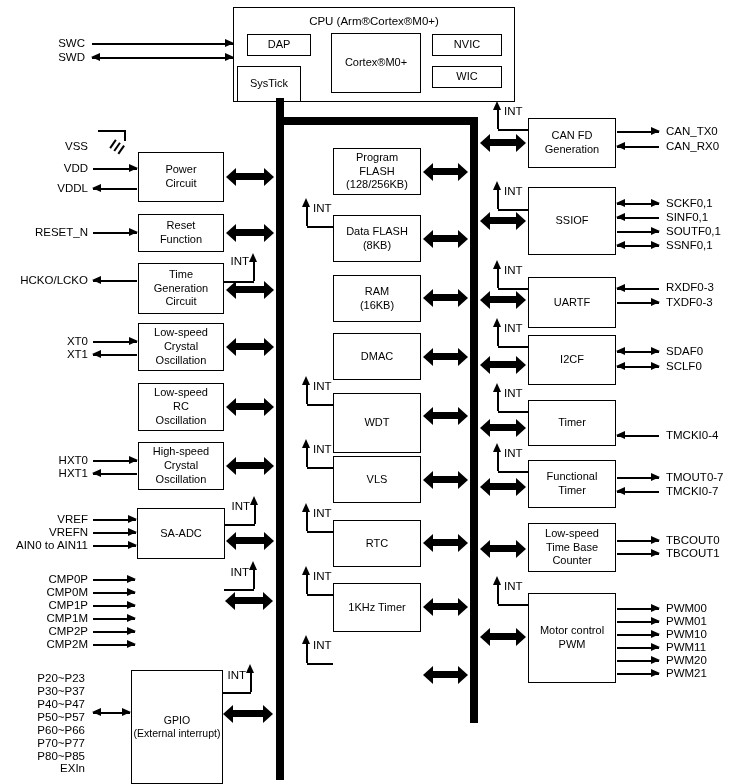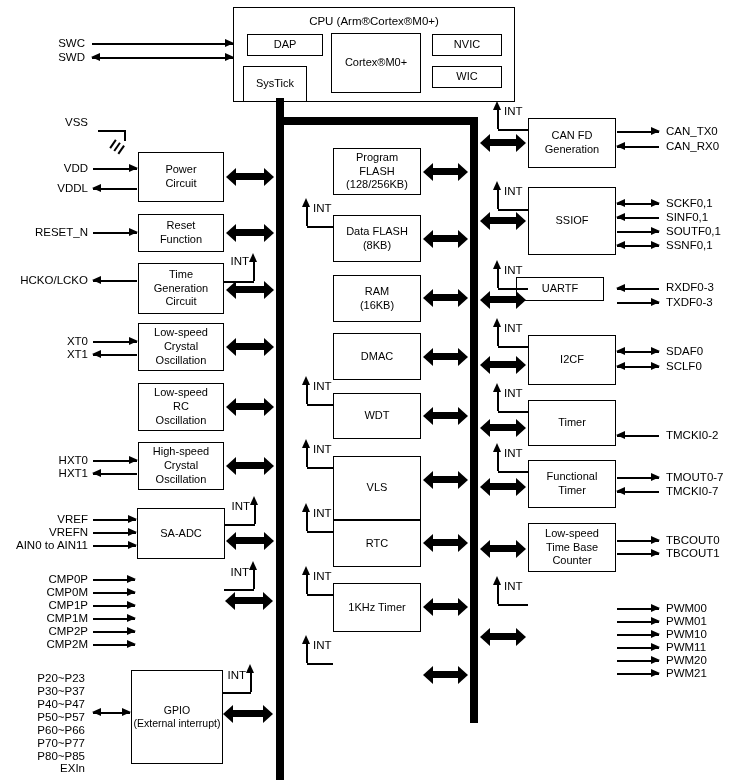--- a/index.html
+++ b/index.html
@@ -30,22 +30,22 @@
        box-shadow:5px 0 0 #000,10px 0 0 #000}
   .small{font-size:10.5px}
 </style>
 </head>
 <body>
 
 <div class="stage">
 
   <div class="box" style="left:233px;top:7px;width:282px;height:95px">
     <div class="cpu-title">CPU (Arm®Cortex®M0+)</div>
-    <div class="box" style="left:13px;top:26px;width:76px;height:22px">DAP</div>
-    <div class="box" style="left:9px;top:58px;width:64px;height:36px">SysTick</div>
+    <div class="box" style="left:13px;top:26px;width:64px;height:22px">DAP</div>
+    <div class="box" style="left:3px;top:58px;width:64px;height:36px">SysTick</div>
     <div class="box" style="left:97px;top:25px;width:90px;height:60px">Cortex®M0+</div>
     <div class="box" style="left:198px;top:26px;width:70px;height:22px">NVIC</div>
     <div class="box" style="left:198px;top:58px;width:70px;height:22px">WIC</div>
   </div>
 
   <div class="lbl ra" style="left:40px;top:37px;width:45px">SWC</div>
   <div class="wire ar" style="left:92px;top:43px;width:141px"></div>
   <div class="lbl ra" style="left:40px;top:51px;width:45px">SWD</div>
   <div class="wire al ar" style="left:92px;top:57px;width:141px"></div>
 
@@ -63,21 +63,21 @@
   <div class="box" style="left:138px;top:323px;width:86px;height:48px">Low-speed
 Crystal
 Oscillation</div>
   <div class="box" style="left:138px;top:383px;width:86px;height:48px">Low-speed
 RC
 Oscillation</div>
   <div class="box" style="left:138px;top:442px;width:86px;height:48px">High-speed
 Crystal
 Oscillation</div>
   <div class="box" style="left:137px;top:508px;width:88px;height:51px">SA-ADC</div>
-  <div class="box small" style="left:131px;top:670px;width:92px;height:94px">GPIO
+  <div class="box small" style="left:131px;top:670px;width:92px;height:114px">GPIO
 (External interrupt)</div>
 
   <div class="dbl" style="left:235px;top:173px;width:30px"></div>
   <div class="dbl" style="left:235px;top:229px;width:30px"></div>
   <div class="dbl" style="left:235px;top:286px;width:30px"></div>
   <div class="dbl" style="left:235px;top:343px;width:30px"></div>
   <div class="dbl" style="left:235px;top:403px;width:30px"></div>
   <div class="dbl" style="left:235px;top:462px;width:30px"></div>
   <div class="dbl" style="left:235px;top:537px;width:30px"></div>
   <div class="dbl" style="left:234px;top:597px;width:30px"></div>
@@ -97,22 +97,22 @@
   <div class="intlbl lbl ra" style="left:216px;top:669px;width:30px">INT</div>
 
   <div class="box" style="left:333px;top:148px;width:88px;height:47px">Program
 FLASH
 (128/256KB)</div>
   <div class="box" style="left:333px;top:215px;width:88px;height:47px">Data FLASH
 (8KB)</div>
   <div class="box" style="left:333px;top:275px;width:88px;height:47px">RAM
 (16KB)</div>
   <div class="box" style="left:333px;top:333px;width:88px;height:47px">DMAC</div>
-  <div class="box" style="left:333px;top:393px;width:88px;height:46px">WDT</div>
-  <div class="box" style="left:333px;top:456px;width:88px;height:64px">VLS</div>
+  <div class="box" style="left:333px;top:393px;width:88px;height:60px">WDT</div>
+  <div class="box" style="left:333px;top:456px;width:88px;height:47px">VLS</div>
   <div class="box" style="left:333px;top:520px;width:88px;height:47px">RTC</div>
   <div class="box" style="left:333px;top:583px;width:88px;height:49px">1KHz Timer</div>
 
   <div class="dbl" style="left:432px;top:168px;width:27px"></div>
   <div class="dbl" style="left:432px;top:235px;width:27px"></div>
   <div class="dbl" style="left:432px;top:294px;width:27px"></div>
   <div class="dbl" style="left:432px;top:353px;width:27px"></div>
   <div class="dbl" style="left:432px;top:412px;width:27px"></div>
   <div class="dbl" style="left:432px;top:476px;width:27px"></div>
   <div class="dbl" style="left:432px;top:539px;width:27px"></div>
@@ -134,28 +134,30 @@
   <div class="wire" style="left:307px;top:594px;width:26px"></div>
   <div class="vwire au" style="left:306px;top:574px;height:20px"></div>
   <div class="intlbl" style="left:313px;top:570px">INT</div>
   <div class="wire" style="left:307px;top:663px;width:26px"></div>
   <div class="vwire au" style="left:306px;top:643px;height:20px"></div>
   <div class="intlbl" style="left:313px;top:639px">INT</div>
 
   <div class="box" style="left:528px;top:118px;width:88px;height:50px">CAN FD
 Generation</div>
   <div class="box" style="left:528px;top:187px;width:88px;height:68px">SSIOF</div>
-  <div class="box" style="left:516px;top:277px;width:88px;height:24px">UARTF</div>
+  <div class="box" style="left:528px;top:277px;width:88px;height:51px">UARTF</div>
   <div class="box" style="left:528px;top:335px;width:88px;height:50px">I2CF</div>
   <div class="box" style="left:528px;top:400px;width:88px;height:46px">Timer</div>
   <div class="box" style="left:528px;top:460px;width:88px;height:48px">Functional
 Timer</div>
   <div class="box" style="left:528px;top:523px;width:88px;height:49px">Low-speed
 Time Base
 Counter</div>
+  <div class="box" style="left:528px;top:593px;width:88px;height:90px">Motor control
+PWM</div>
 
   <div class="dbl" style="left:489px;top:139px;width:28px"></div>
   <div class="dbl" style="left:489px;top:217px;width:28px"></div>
   <div class="dbl" style="left:489px;top:296px;width:28px"></div>
   <div class="dbl" style="left:489px;top:361px;width:28px"></div>
   <div class="dbl" style="left:489px;top:424px;width:28px"></div>
   <div class="dbl" style="left:489px;top:483px;width:28px"></div>
   <div class="dbl" style="left:489px;top:545px;width:28px"></div>
   <div class="dbl" style="left:489px;top:633px;width:28px"></div>
 
@@ -174,21 +176,21 @@
   <div class="wire" style="left:498px;top:411px;width:30px"></div>
   <div class="vwire au" style="left:497px;top:391px;height:20px"></div>
   <div class="intlbl" style="left:504px;top:387px">INT</div>
   <div class="wire" style="left:498px;top:471px;width:30px"></div>
   <div class="vwire au" style="left:497px;top:451px;height:20px"></div>
   <div class="intlbl" style="left:504px;top:447px">INT</div>
   <div class="wire" style="left:498px;top:604px;width:30px"></div>
   <div class="vwire au" style="left:497px;top:584px;height:20px"></div>
   <div class="intlbl" style="left:504px;top:580px">INT</div>
 
-  <div class="lbl ra" style="left:0;top:116px;width:88px">VSS</div>
+  <div class="lbl ra" style="left:0;top:140px;width:88px">VSS</div>
   <div class="wire" style="left:98px;top:130px;width:27px"></div>
   <div class="vwire" style="left:124px;top:130px;height:11px"></div>
   <div class="gnd" style="left:112px;top:139px"></div>
 
   <div class="lbl ra" style="left:0;top:162px;width:88px">VDD</div>
   <div class="wire ar" style="left:93px;top:168px;width:44px"></div>
   <div class="lbl ra" style="left:0;top:182px;width:88px">VDDL</div>
   <div class="wire al" style="left:93px;top:188px;width:44px"></div>
   <div class="lbl ra" style="left:0;top:226px;width:88px">RESET_N</div>
   <div class="wire ar" style="left:93px;top:232px;width:44px"></div>
@@ -249,21 +251,21 @@
   <div class="lbl" style="left:666px;top:281px">RXDF0-3</div>
   <div class="wire ar" style="left:617px;top:302px;width:42px"></div>
   <div class="lbl" style="left:666px;top:296px">TXDF0-3</div>
 
   <div class="wire al ar" style="left:617px;top:351px;width:42px"></div>
   <div class="lbl" style="left:666px;top:345px">SDAF0</div>
   <div class="wire al ar" style="left:617px;top:366px;width:42px"></div>
   <div class="lbl" style="left:666px;top:360px">SCLF0</div>
 
   <div class="wire al" style="left:617px;top:435px;width:42px"></div>
-  <div class="lbl" style="left:666px;top:429px">TMCKI0-2</div>
+  <div class="lbl" style="left:666px;top:429px">TMCKI0-4</div>
 
   <div class="wire ar" style="left:617px;top:477px;width:42px"></div>
   <div class="lbl" style="left:666px;top:471px">TMOUT0-7</div>
   <div class="wire al" style="left:617px;top:491px;width:42px"></div>
   <div class="lbl" style="left:666px;top:485px">TMCKI0-7</div>
 
   <div class="wire ar" style="left:617px;top:540px;width:42px"></div>
   <div class="lbl" style="left:666px;top:534px">TBCOUT0</div>
   <div class="wire ar" style="left:617px;top:553px;width:42px"></div>
   <div class="lbl" style="left:666px;top:547px">TBCOUT1</div>

